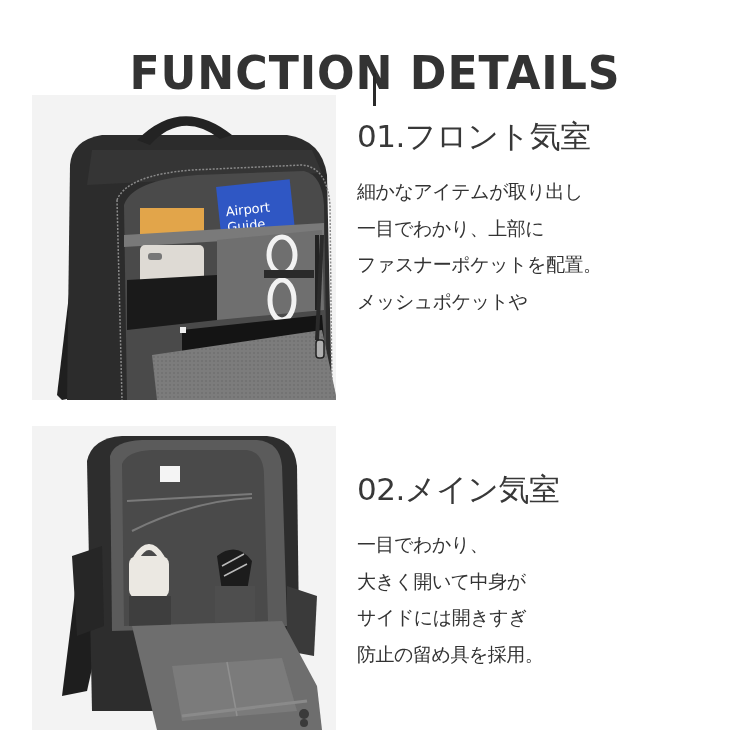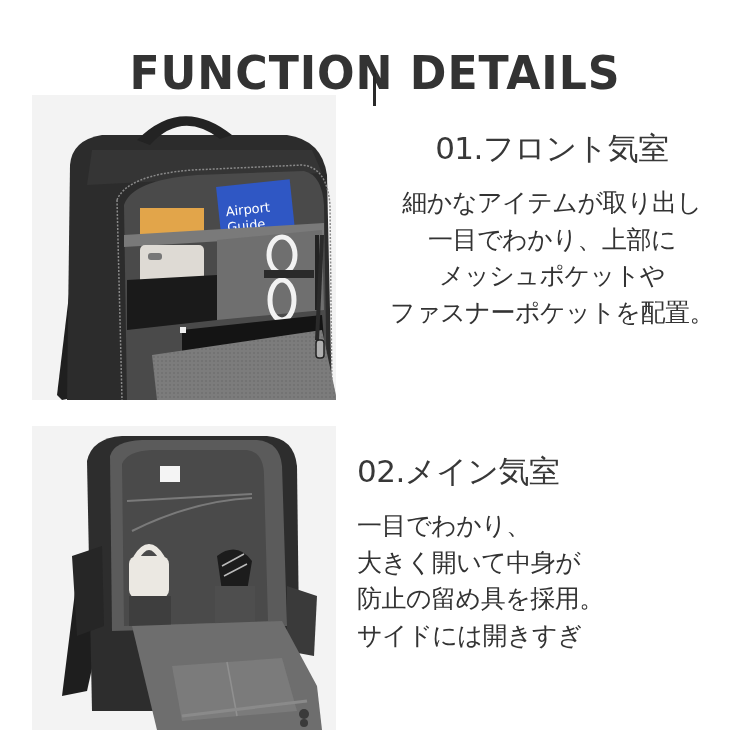--- a/index.html
+++ b/index.html
@@ -61,28 +61,28 @@
       line-height: 40px;
       color: #383838;
       white-space: nowrap;
       letter-spacing: -0.5px;
     }
     .feature-body {
       margin-top: 17px;
     }
     .feature-line {
       font-family: "DejaVu Sans", sans-serif;
-      font-size: 25px;
+      font-size: 19px;
       line-height: 36.5px;
       color: #333333;
       white-space: nowrap;
       letter-spacing: -0.5px;
     }
-    .feature-1 { top: 128px; text-align: center; }
-    .feature-2 { top: 451px; }
+    .feature-1 { top: 116px; }
+    .feature-2 { top: 469px; }
 
     svg { display: block; }
   </style>
 </head>
 <body>
 
 <h1 class="page-title">FUNCTION DETAILS</h1>
 <div class="title-divider"></div>
 
 <div class="photo photo-1">
@@ -138,22 +138,22 @@
       </pattern>
     </defs>
   </svg>
 </div>
 
 <div class="feature-text feature-1">
   <div class="feature-heading">01.フロント気室</div>
   <div class="feature-body">
     <div class="feature-line">細かなアイテムが取り出し</div>
     <div class="feature-line">一目でわかり、上部に</div>
+    <div class="feature-line">ファスナーポケットを配置。</div>
     <div class="feature-line">メッシュポケットや</div>
-    <div class="feature-line">ファスナーポケットを配置。</div>
   </div>
 </div>
 
 <div class="photo photo-2">
   <svg width="304" height="304" viewBox="0 0 304 304">
 
     <path d="M45 150 L75 175 L55 265 L30 270 Z" fill="#1e1e1e"></path>
 
     <path d="M55 35 Q60 12 90 10 L235 10 Q262 12 265 40 L268 285 L60 285 Z" fill="#2d2d2d"></path>
 
@@ -186,16 +186,16 @@
     <circle cx="272" cy="288" r="5" fill="#3a3a3a"></circle>
     <circle cx="272" cy="297" r="4" fill="#3a3a3a"></circle>
   </svg>
 </div>
 
 <div class="feature-text feature-2">
   <div class="feature-heading">02.メイン気室</div>
   <div class="feature-body">
     <div class="feature-line">一目でわかり、</div>
     <div class="feature-line">大きく開いて中身が</div>
+    <div class="feature-line">サイドには開きすぎ</div>
     <div class="feature-line">防止の留め具を採用。</div>
-    <div class="feature-line">サイドには開きすぎ</div>
   </div>
 </div>
 
 </body></html>

